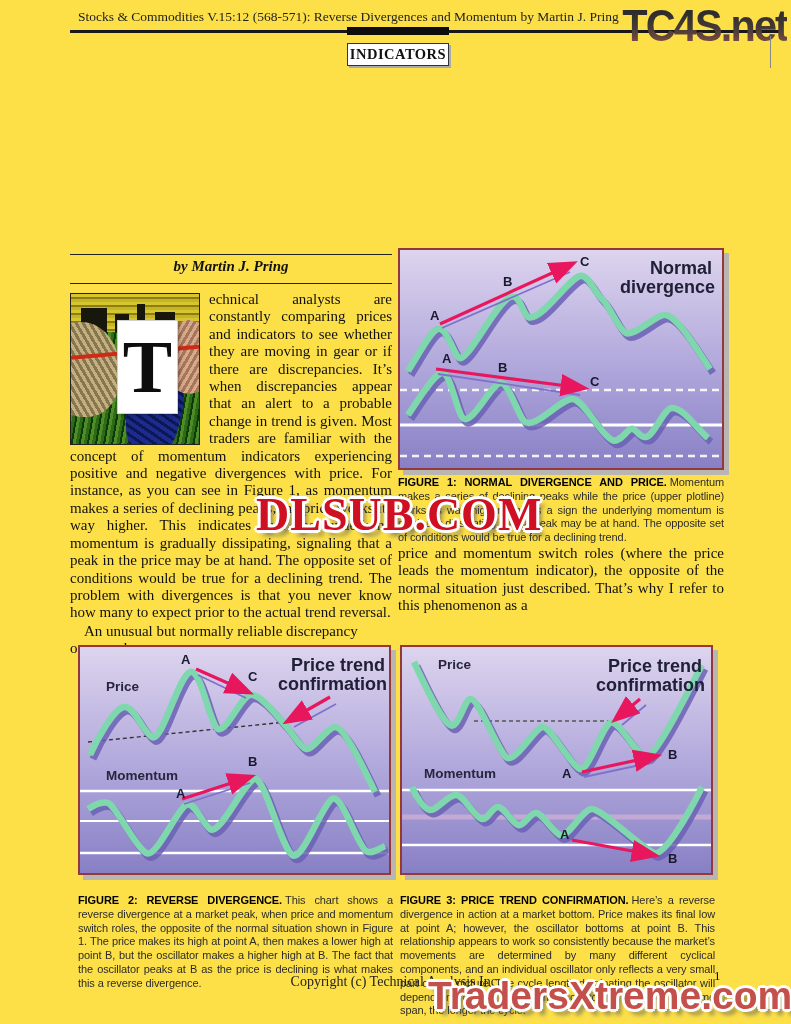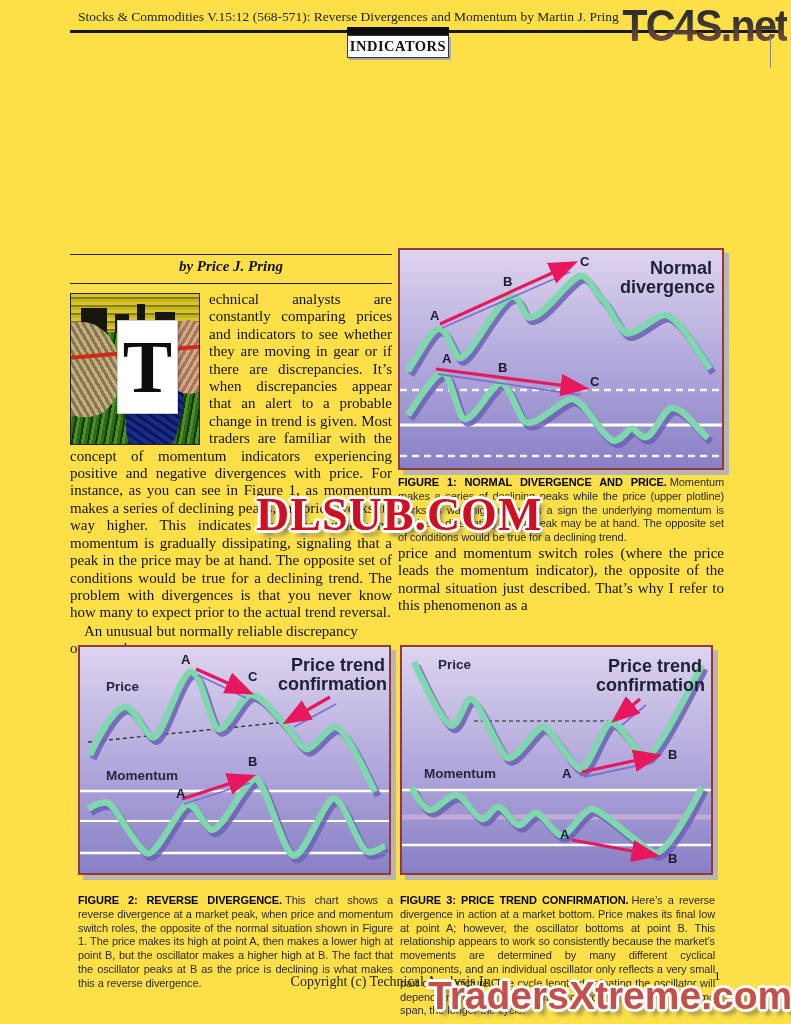--- a/index.html
+++ b/index.html
@@ -8,21 +8,21 @@
     position:relative; width:791px; height:1024px; margin:0 auto;
     background:#fde047; overflow:hidden;
     font-family:"Liberation Serif", serif; color:#111;
   }
   
   .citation { position:absolute; left:78px; top:9px; font-size:13.5px; color:#222; }
   .rule-double { position:absolute; left:70px; top:30px; width:712px; height:3px;
     border-top:2px solid #181818; border-bottom:1px solid #181818; }
   .ind-wrap { position:absolute; left:347px; top:27px; width:102px; }
   .ind-bar { height:8px; background:#0d0d0d; }
-  .ind-box { margin-top:0; border:1px solid #333; background:#fff;
+  .ind-box { margin-top:8px; border:1px solid #333; background:#fff;
     box-shadow:2px 2px 0 #aaa; text-align:center; padding:1px 0 2px; }
   .ind-box span { font-weight:bold; font-size:14.5px; letter-spacing:.5px; }
   .tc4s { position:absolute; right:4px; top:0px; font-family:"Liberation Sans", sans-serif;
     font-weight:800; font-size:45px; letter-spacing:-2px; transform:scaleX(.92); transform-origin:right top;
     color:#463833; }
   @supports ((-webkit-background-clip: text)) {
     .tc4s { background:linear-gradient(180deg,#2f2d2c 25%,#463a36 55%,#96544c 95%);
       -webkit-background-clip:text; background-clip:text; -webkit-text-fill-color:transparent; }
   }
   .logo-tail { position:absolute; right:20px; top:36px; width:1px; height:32px; background:#888; }
@@ -102,21 +102,21 @@
   </div>
   <div class="tc4s wm-top">TC4S.net</div>
   <div class="logo-tail"></div>
 
   <h1 class="title">
     <br>
   </h1>
 
   <div class="col-left">
     <div class="rule"></div>
-    <div class="byline">by Price J. Pring</div>
+    <div class="byline">by Martin J. Pring</div>
     <div class="rule"></div>
     <div class="bodytext">
       <span class="art">
         <span class="art-sky"></span>
         <span class="art-bld1"></span>
         <span class="art-bld2"></span>
         <span class="art-bld3"></span>
         <span class="art-bld4"></span>
         <span class="art-grass"></span>
         <span class="art-hill"></span>

